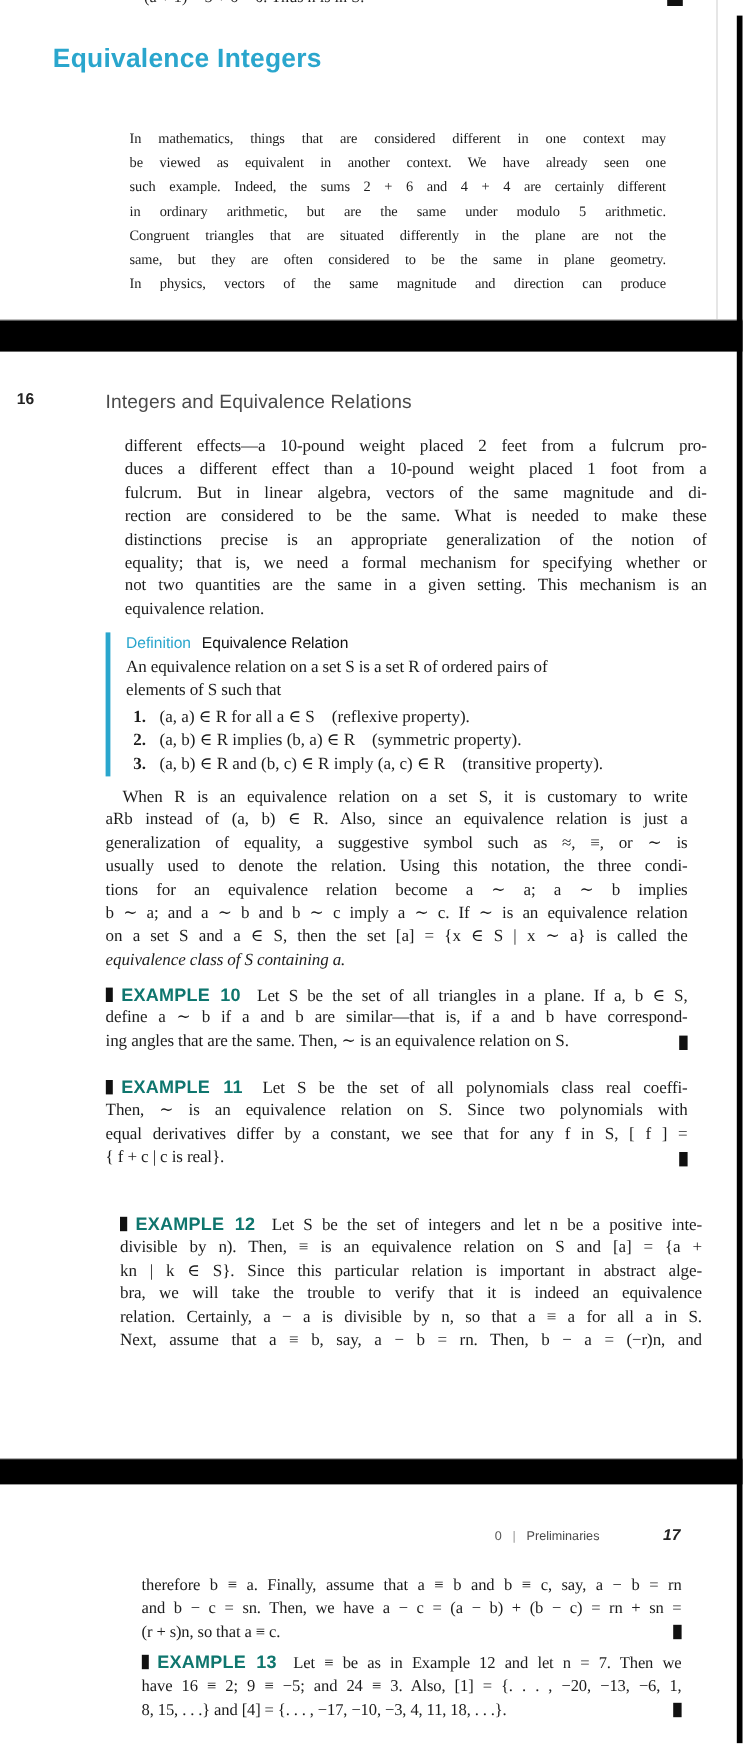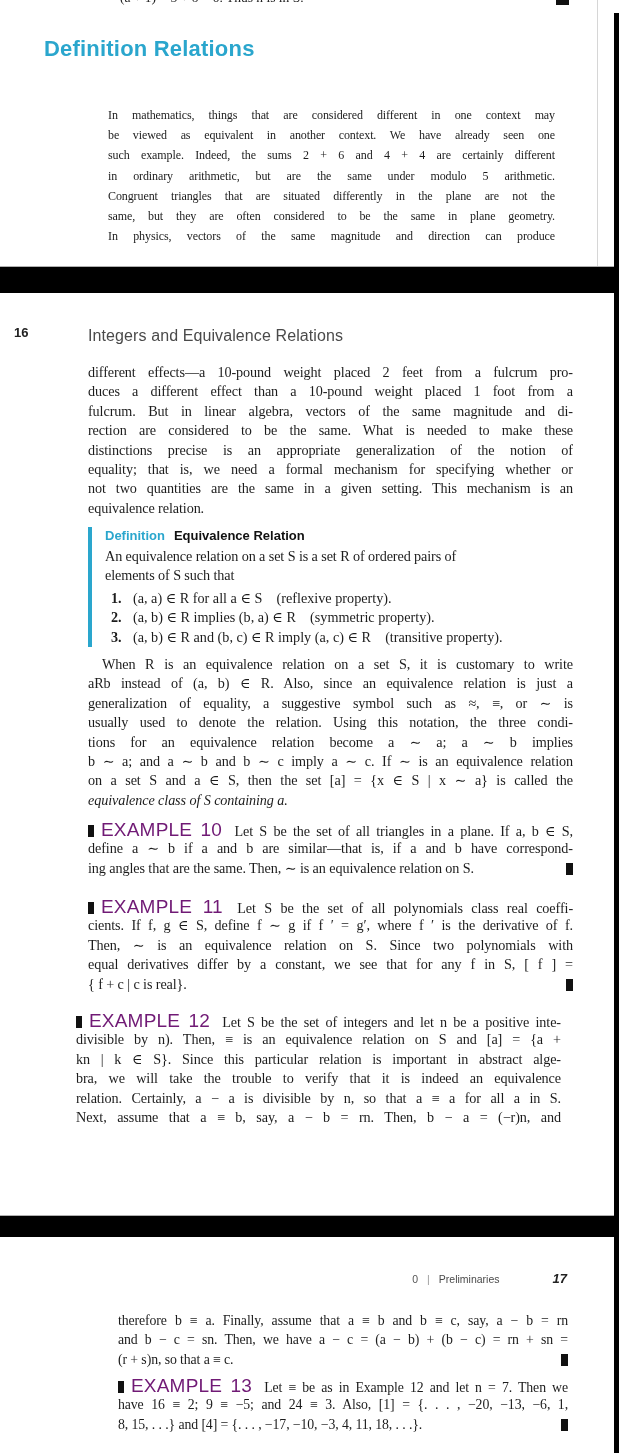--- a/index.html
+++ b/index.html
@@ -29,71 +29,71 @@
   
   .pgnum{position:absolute;font-family:"Liberation Sans","DejaVu Sans",sans-serif;font-weight:bold;
          font-size:13px;color:#222;}
   .runhead{position:absolute;font-family:"Liberation Sans","DejaVu Sans",sans-serif;
            font-size:16px;color:#4a4a4a;letter-spacing:0.1px;}
   .sec16 .para{font-size:14.2px;}
   .sec17 .para{font-size:13.8px;}
 
   
   .defbox{position:absolute;border-left:4px solid #2aa6cd;padding-left:13px;font-size:14.2px;}
-  .deftitle{font-family:"Liberation Sans","DejaVu Sans",sans-serif;font-size:13px;font-weight:bold;
+  .deftitle{font-family:"Liberation Sans","DejaVu Sans",sans-serif;font-size:13px;font-weight:normal;
             margin:1px 0 4px 0;color:#111;}
   .deflabel{color:#2aa6cd;margin-right:9px;}
   .defitems{margin-top:3px;}
   .dln{display:flex;line-height:19.4px;max-height:19.4px;overflow:hidden;}
   .dnum{font-weight:bold;flex:none;width:22px;padding-left:6px;}
 
   
   .ex{padding:0;}
   .exmark{display:inline-block;width:6px;height:12px;background:#111;margin-right:7px;vertical-align:-1px;}
-  .exlabel{font-family:"Liberation Sans","DejaVu Sans",sans-serif;font-weight:normal;font-size:19px;
-           letter-spacing:0.2px;margin-right:6px;color:#701a75;}
+  .exlabel{font-family:"Liberation Sans","DejaVu Sans",sans-serif;font-weight:bold;font-size:15px;
+           letter-spacing:0.2px;margin-right:6px;color:#0f766e;}
   .endsq{position:absolute;right:0;bottom:3px;width:7px;height:12px;background:#111;}
 
   
   .runrow17{position:absolute;top:1271px;right:52px;display:flex;align-items:baseline;gap:9px;
             font-family:"Liberation Sans","DejaVu Sans",sans-serif;}
   .ch-num{font-size:10.5px;color:#555;}
   .ch-sep{font-size:10.5px;color:#999;}
   .ch-title{font-size:10.5px;color:#4a4a4a;}
   .pg17{font-size:13px;font-weight:bold;color:#222;margin-left:44px;font-style:italic;}
 </style>
 </head>
 <body>
 
 <div class="view">
 
   <section class="sec sectop">
     <div class="cutline">(a + 1) − 5 + 6 = 0. Thus n is in S.</div>
     <div class="topsq"></div>
-    <h1 class="heading">Definition Relations</h1>
+    <h1 class="heading">Equivalence Integers</h1>
     <div class="para toppara">
         <div class="ln j">In mathematics, things that are considered different in one context may</div>
         <div class="ln j">be viewed as equivalent in another context. We have already seen one</div>
         <div class="ln j">such example. Indeed, the sums 2 + 6 and 4 + 4 are certainly different</div>
         <div class="ln j">in ordinary arithmetic, but are the same under modulo 5 arithmetic.</div>
         <div class="ln j">Congruent triangles that are situated differently in the plane are not the</div>
         <div class="ln j">same, but they are often considered to be the same in plane geometry.</div>
         <div class="ln j">In physics, vectors of the same magnitude and direction can produce</div>
       </div>
     <div class="pageedge-v"></div>
   </section>
 
   <div class="grayline" style="top:266px"></div>
   <div class="sepbar" style="top:267px;height:26px"></div>
 
   <section class="sec sec16">
     <span class="pgnum" style="left:14px;top:325px">16</span>
     <span class="runhead" style="left:88px;top:327px">Integers and Equivalence Relations</span>
 
-    <div class="para" style="left:88px;top:363px;width:485px">
+    <div class="para" style="left:104px;top:363px;width:485px">
         <div class="ln j">different effects—a 10-pound weight placed 2 feet from a fulcrum pro-</div>
         <div class="ln j">duces a different effect than a 10-pound weight placed 1 foot from a</div>
         <div class="ln j">fulcrum. But in linear algebra, vectors of the same magnitude and di-</div>
         <div class="ln j">rection are considered to be the same. What is needed to make these</div>
         <div class="ln j">distinctions precise is an appropriate generalization of the notion of</div>
         <div class="ln j">equality; that is, we need a formal mechanism for specifying whether or</div>
         <div class="ln j">not two quantities are the same in a given setting. This mechanism is an</div>
         <div class="ln">equivalence relation.</div>
       </div>
 
@@ -137,29 +137,28 @@
       <div>
           <div class="ln j">define a ∼ b if a and b are similar—that is, if a and b have correspond-</div>
           <div class="ln">ing angles that are the same. Then, ∼ is an equivalence relation on S.</div>
         </div>
       <span class="endsq"></span>
     </div>
 
     <div class="para ex" style="left:88px;top:897px;width:485px">
       <div class="ln j"><span class="exmark"></span><span class="exlabel">EXAMPLE 11</span> <span>Let S be the set of all polynomials class real coeffi-</span></div>
       <div>
-          <div class="ln j">cients. If f, g ∈ S, define f ∼ g if f ′ = g′, where f ′ is the derivative of f.</div>
           <div class="ln j">Then, ∼ is an equivalence relation on S. Since two polynomials with</div>
           <div class="ln j">equal derivatives differ by a constant, we see that for any f in S, [ f ] =</div>
           <div class="ln">{ f + c | c is real}.</div>
         </div>
       <span class="endsq"></span>
     </div>
 
-    <div class="para ex" style="left:76px;top:1011px;width:485px">
+    <div class="para ex" style="left:100px;top:1011px;width:485px">
       <div class="ln j"><span class="exmark"></span><span class="exlabel">EXAMPLE 12</span> <span>Let S be the set of integers and let n be a positive inte-</span></div>
       <div>
           <div class="ln j">divisible by n). Then, ≡ is an equivalence relation on S and [a] = {a +</div>
           <div class="ln j">kn | k ∈ S}. Since this particular relation is important in abstract alge-</div>
           <div class="ln j">bra, we will take the trouble to verify that it is indeed an equivalence</div>
           <div class="ln j">relation. Certainly, a − a is divisible by n, so that a ≡ a for all a in S.</div>
           <div class="ln j">Next, assume that a ≡ b, say, a − b = rn. Then, b − a = (−r)n, and</div>
         </div>
     </div>
   </section>

